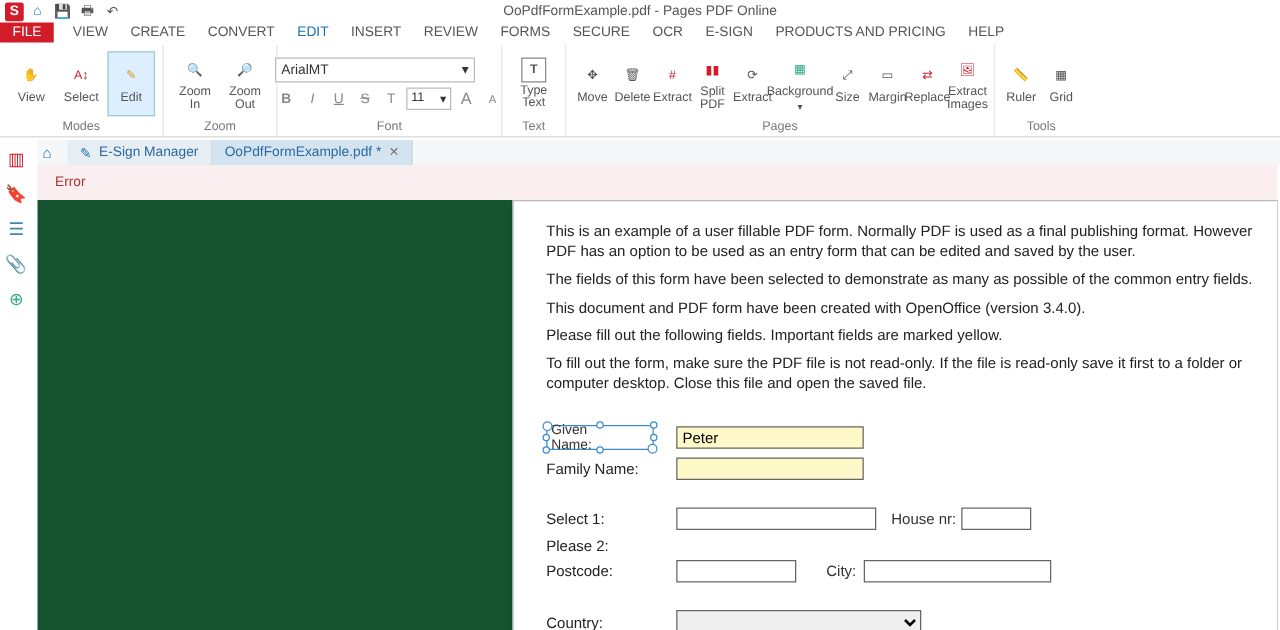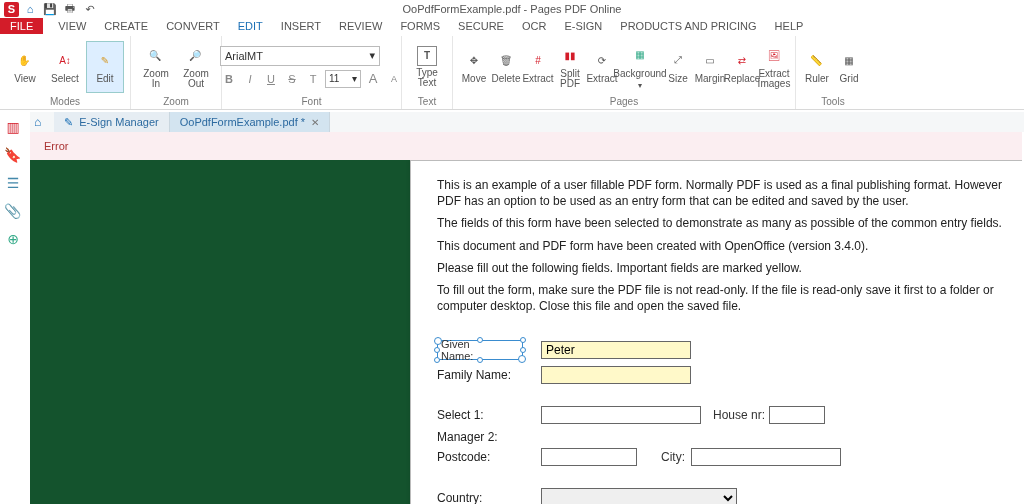--- a/index.html
+++ b/index.html
@@ -290,21 +290,21 @@
     <div class="form-row">
       <span class="lbl">Select 1:</span>
       <input class="txtbox" style="width: 160px;">
       <span style="width:12px"></span>
       <span>House nr:</span>
       <span style="width:4px"></span>
       <input class="txtbox" style="width: 56px;">
     </div>
 
     <div class="form-row">
-      <span class="lbl">Manager 2:</span>
+      <span class="lbl">Please 2:</span>
     </div>
 
     <div class="form-row" style="margin-top:-2px">
       <span class="lbl">Postcode:</span>
       <input class="txtbox" style="width: 96px;">
       <span style="width:24px"></span>
       <span>City:</span>
       <span style="width:6px"></span>
       <input class="txtbox" style="width: 150px;">
     </div>

